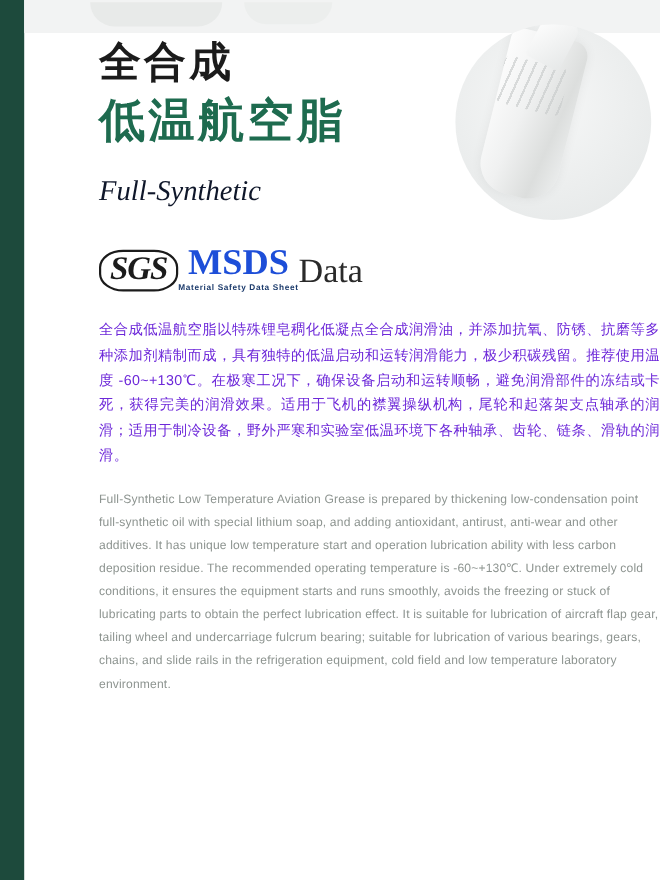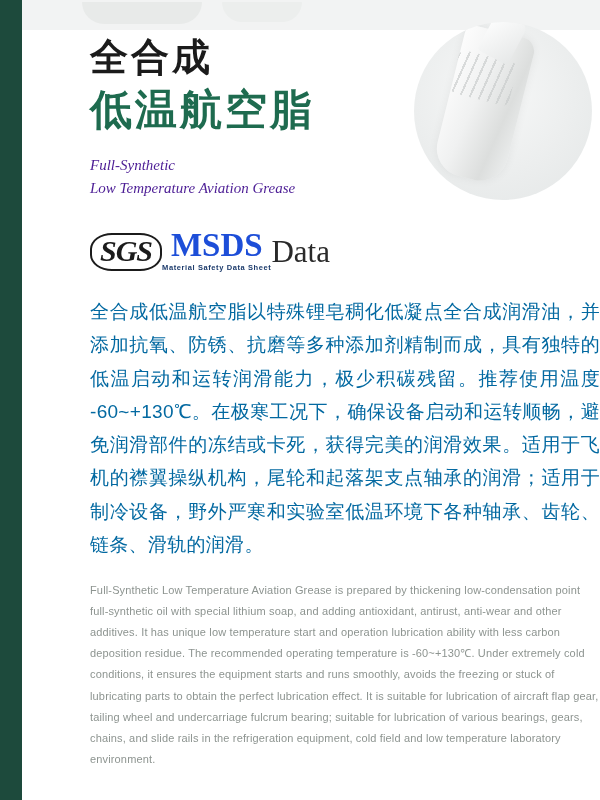--- a/index.html
+++ b/index.html
@@ -123,23 +123,23 @@
   .title-cn-2 {
     font-size: 42px;
     font-weight: bold;
     color: #1e6b4f;
     letter-spacing: 3px;
     line-height: 1.25;
     margin: 2px 0 0 0;
   }
   .title-en {
     margin-top: 18px;
-    font-size: 15px;
+    font-size: 26px;
     font-style: italic;
-    color: #4c1d95;
+    color: #0f172a;
     line-height: 1.5;
     font-family: "Liberation Serif", serif;
   }
   .title-en div {
     white-space: nowrap;
   }
   
   .certs {
     margin-top: 26px;
     display: flex;
@@ -195,22 +195,22 @@
     font-family: "Liberation Serif", serif;
     font-size: 31px;
     color: #2a2a2a;
     letter-spacing: 0px;
     line-height: 1;
     padding-bottom: 4px;
   }
   
   .body-cn {
     margin-top: 24px;
-    font-size: 19px;
-    color: #0369a1;
+    font-size: 13px;
+    color: #6d28d9;
     line-height: 1.75;
     text-align: justify;
     letter-spacing: 0.3px;
   }
   
   .body-en {
     margin-top: 18px;
     font-size: 11px;
     color: #8d9490;
     line-height: 1.92;
@@ -236,21 +236,20 @@
     <div class="tube-cap"></div>
   </div>
 
   <div class="content">
 
     <h1 class="title-cn-1">全合成</h1>
     <h1 class="title-cn-2">低温航空脂</h1>
 
     <div class="title-en">
       <div>Full-Synthetic</div>
-      <div>Low Temperature Aviation Grease</div>
     </div>
 
     <div class="certs">
       <div class="sgs">
         <span>SGS</span>
       </div>
       <div class="msds">
         <div class="msds-main">MSDS</div>
         <div class="msds-sub">Material Safety Data Sheet</div>
       </div>

